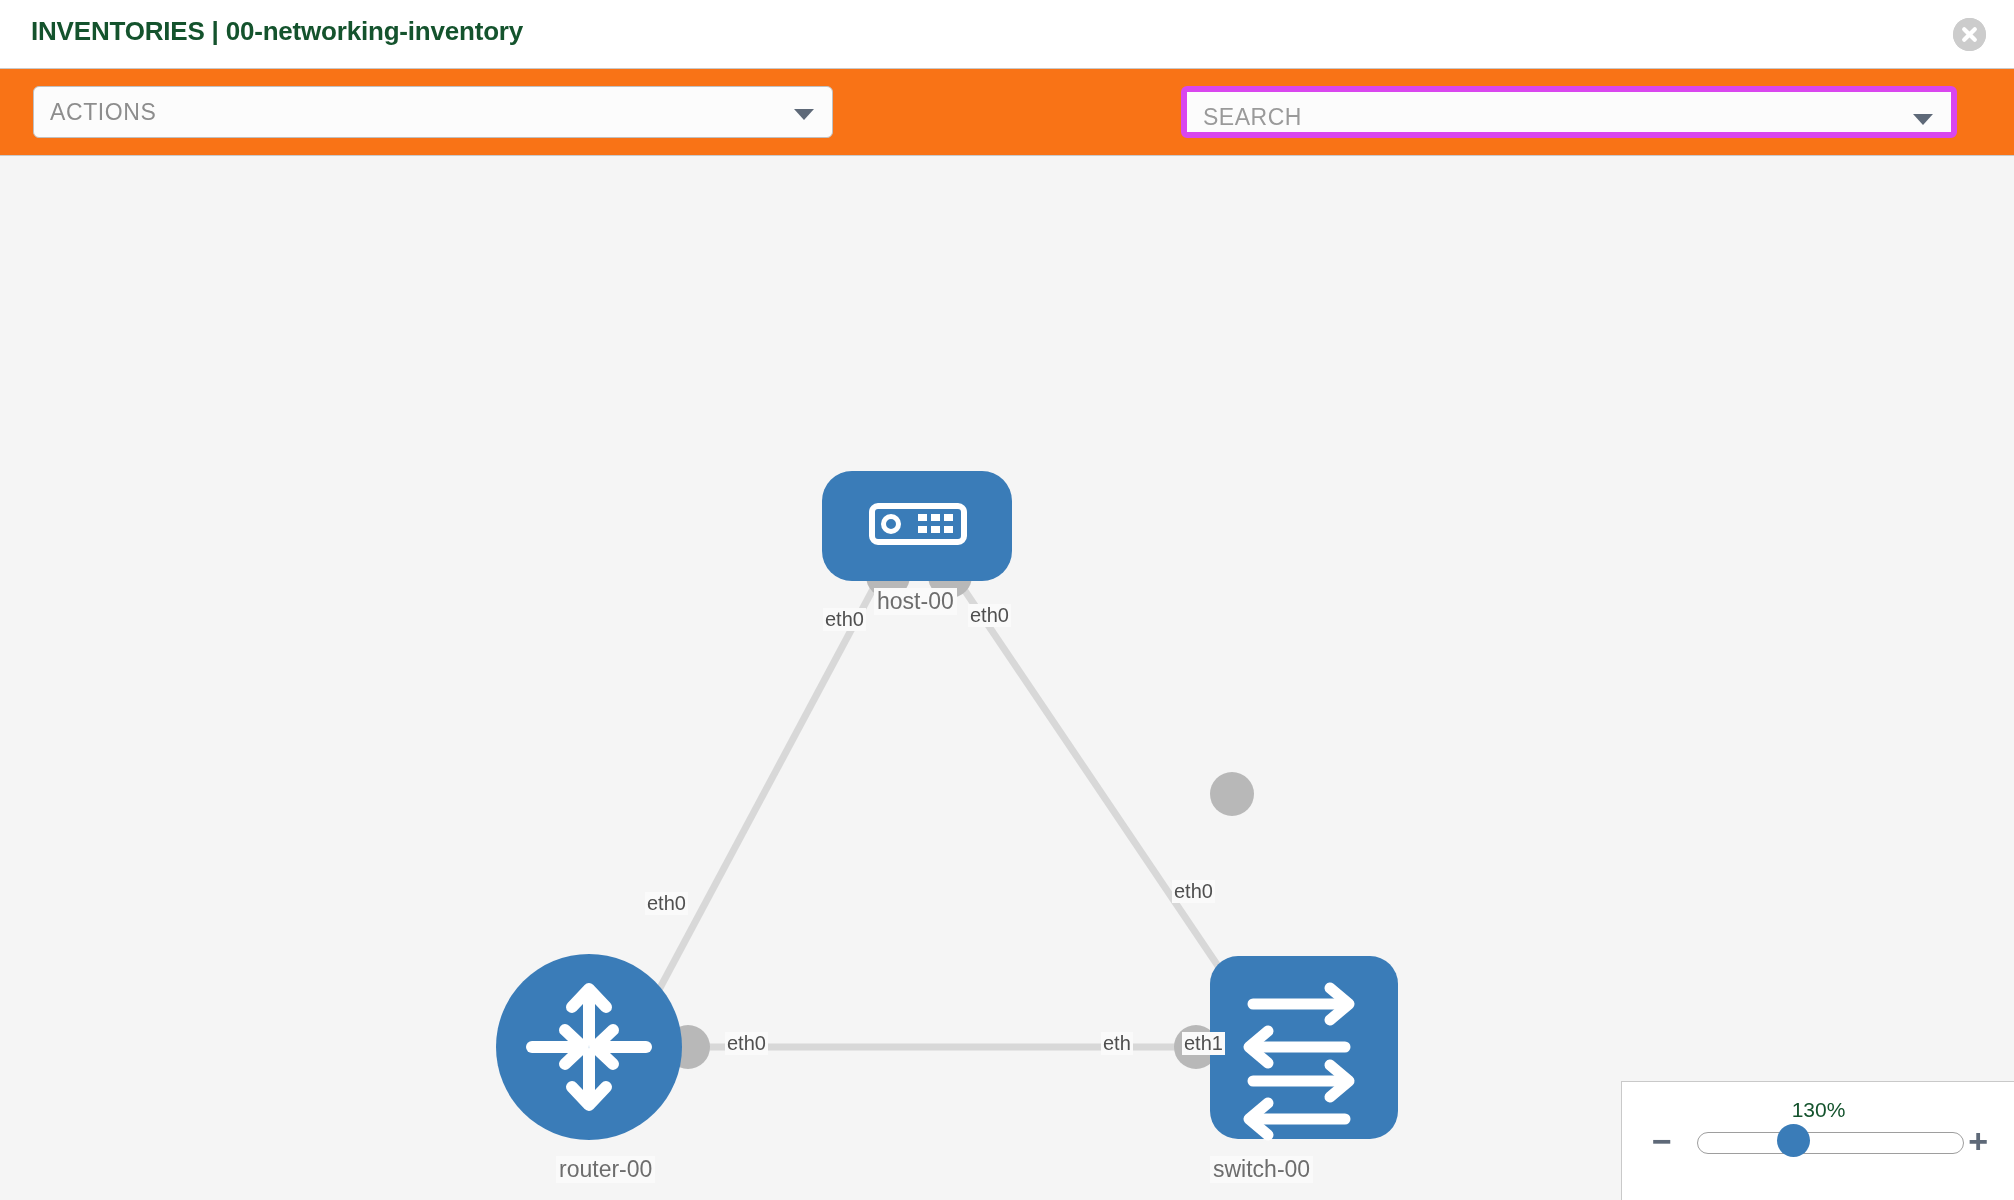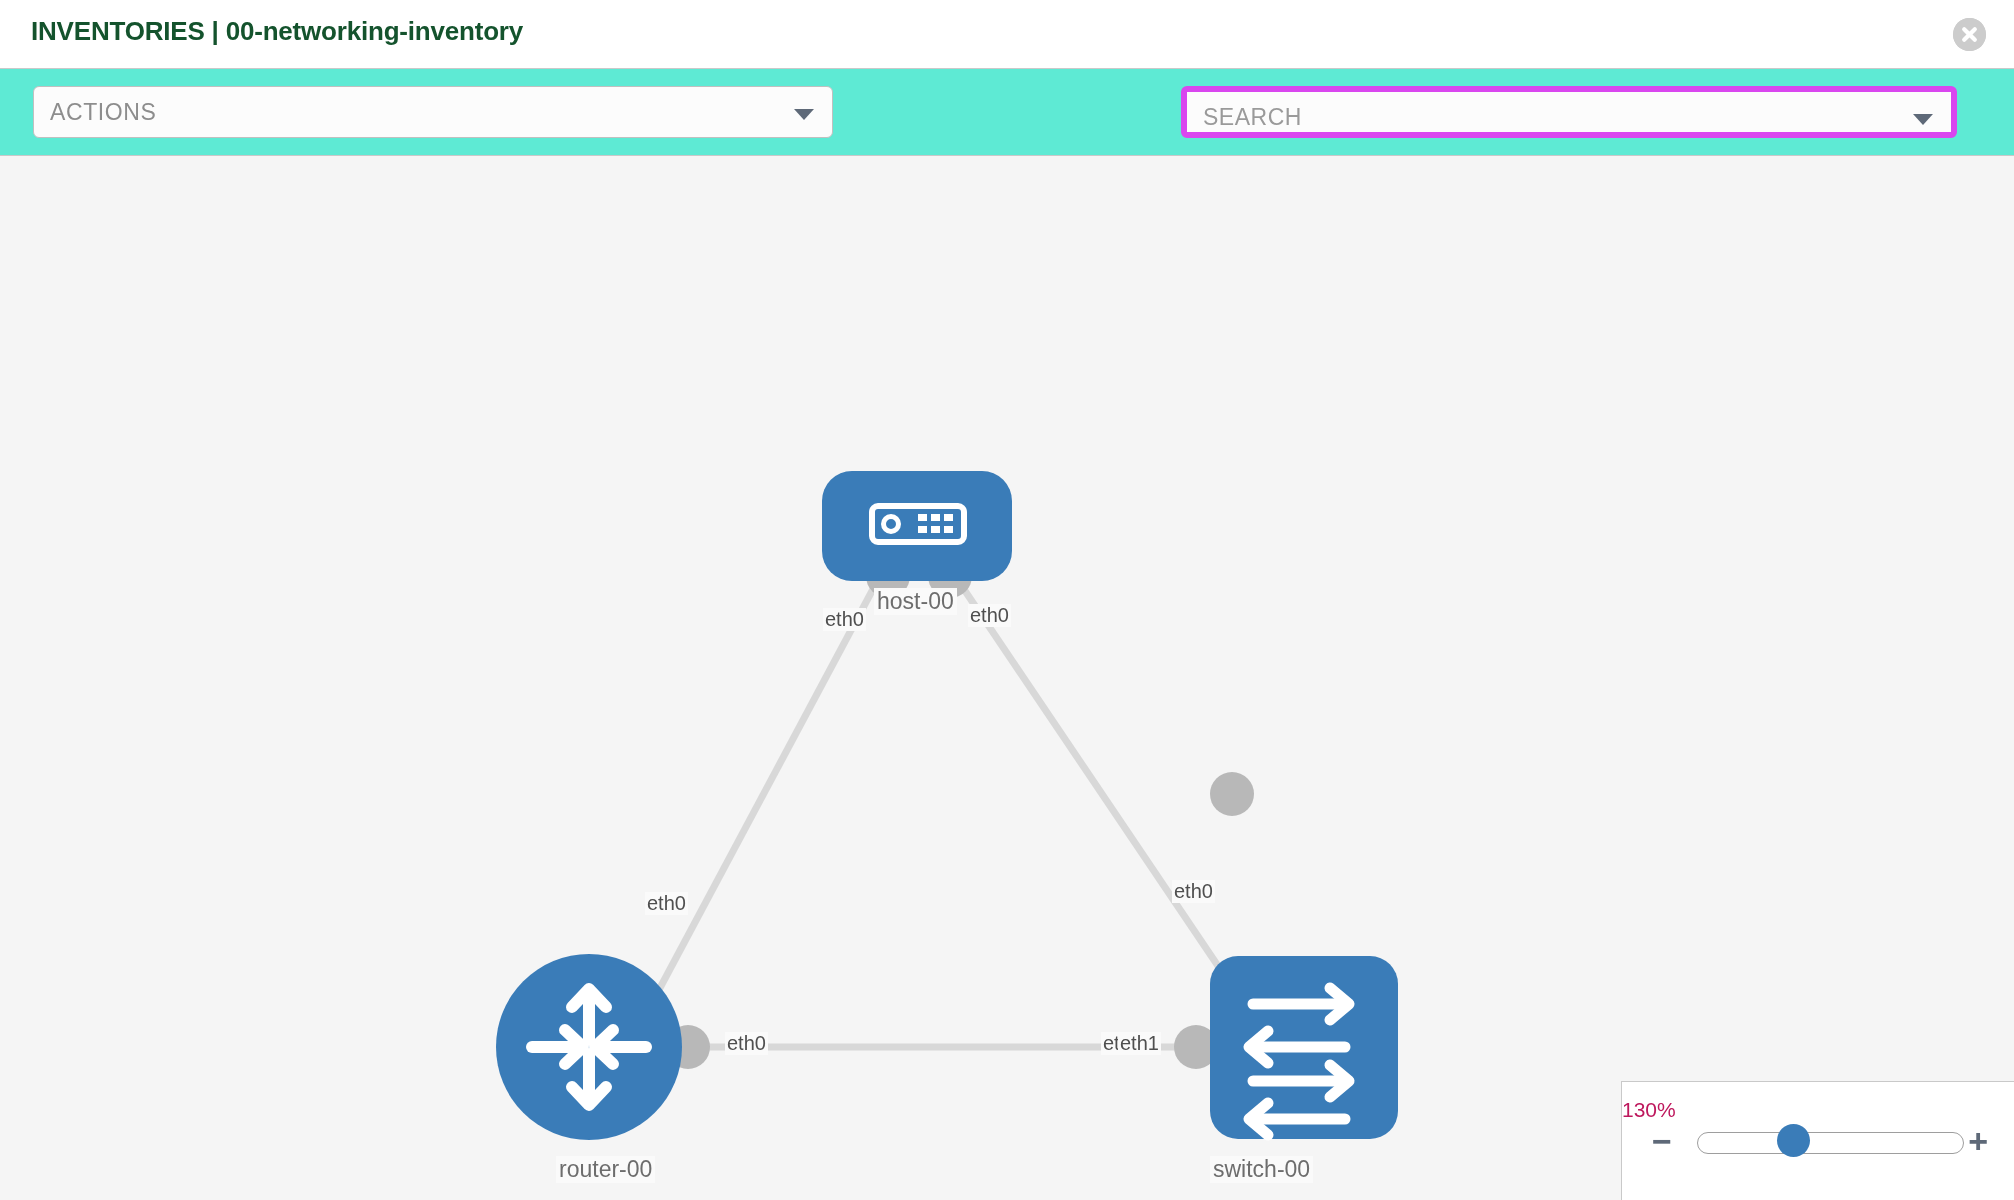--- a/index.html
+++ b/index.html
@@ -46,21 +46,21 @@
     cursor: pointer;
   }
   .close-btn svg { display: block; }
 
   
   .toolbar {
     position: absolute;
     left: 0; top: 68px;
     width: 2014px;
     height: 88px;
-    background: #5eead4;
+    background: #f97316;
     border-top: 1px solid #c9c9c9;
     border-bottom: 1px solid #c9c9c9;
     box-sizing: border-box;
   }
   .actions-select {
     position: absolute;
     left: 33px;
     top: 17px;
     width: 800px;
     height: 52px;
@@ -154,22 +154,23 @@
     border: 1px solid #c9c9c9;
     border-right: none;
     border-bottom: none;
     box-sizing: border-box;
   }
   .zoom-percent {
     position: absolute;
     left: 0;
     top: 16px;
     width: 393px;
+    text-align: center;
     font-size: 21px;
-    color: #be185d;
+    color: #14532d;
   }
   .zoom-minus, .zoom-plus {
     position: absolute;
     top: 42px;
     color: #5e6978;
     cursor: pointer;
     font-size: 34px;
     line-height: 34px;
     font-weight: bold;
   }
@@ -309,21 +310,21 @@
     <div class="node-label" style="left:874px; top:432px;">host-00</div>
     <div class="node-label" style="left:544px; top:1000px;margin-left:12px;">router-00</div>
     <div class="node-label" style="left:1210px; top:1000px;">switch-00</div>
 
     <div class="port-label" style="left:823px; top:452px;">eth0</div>
     <div class="port-label" style="left:968px; top:448px;">eth0</div>
     <div class="port-label" style="left:645px; top:736px;">eth0</div>
     <div class="port-label" style="left:1172px; top:724px;">eth0</div>
     <div class="port-label" style="left:725px; top:876px;">eth0</div>
     <div class="port-label" style="left:1101px; top:876px;">eth</div>
-    <div class="port-label" style="left:1118px; top:876px;text-align:right;">eth1</div>
+    <div class="port-label" style="left:1182px; top:876px;text-align:right;">eth1</div>
   </div>
 
   <div class="zoom-widget">
     <div class="zoom-percent">130%</div>
     <div class="zoom-minus">−</div>
     <div class="zoom-track"></div>
     <div class="zoom-thumb"></div>
     <div class="zoom-plus">+</div>
   </div>
 

